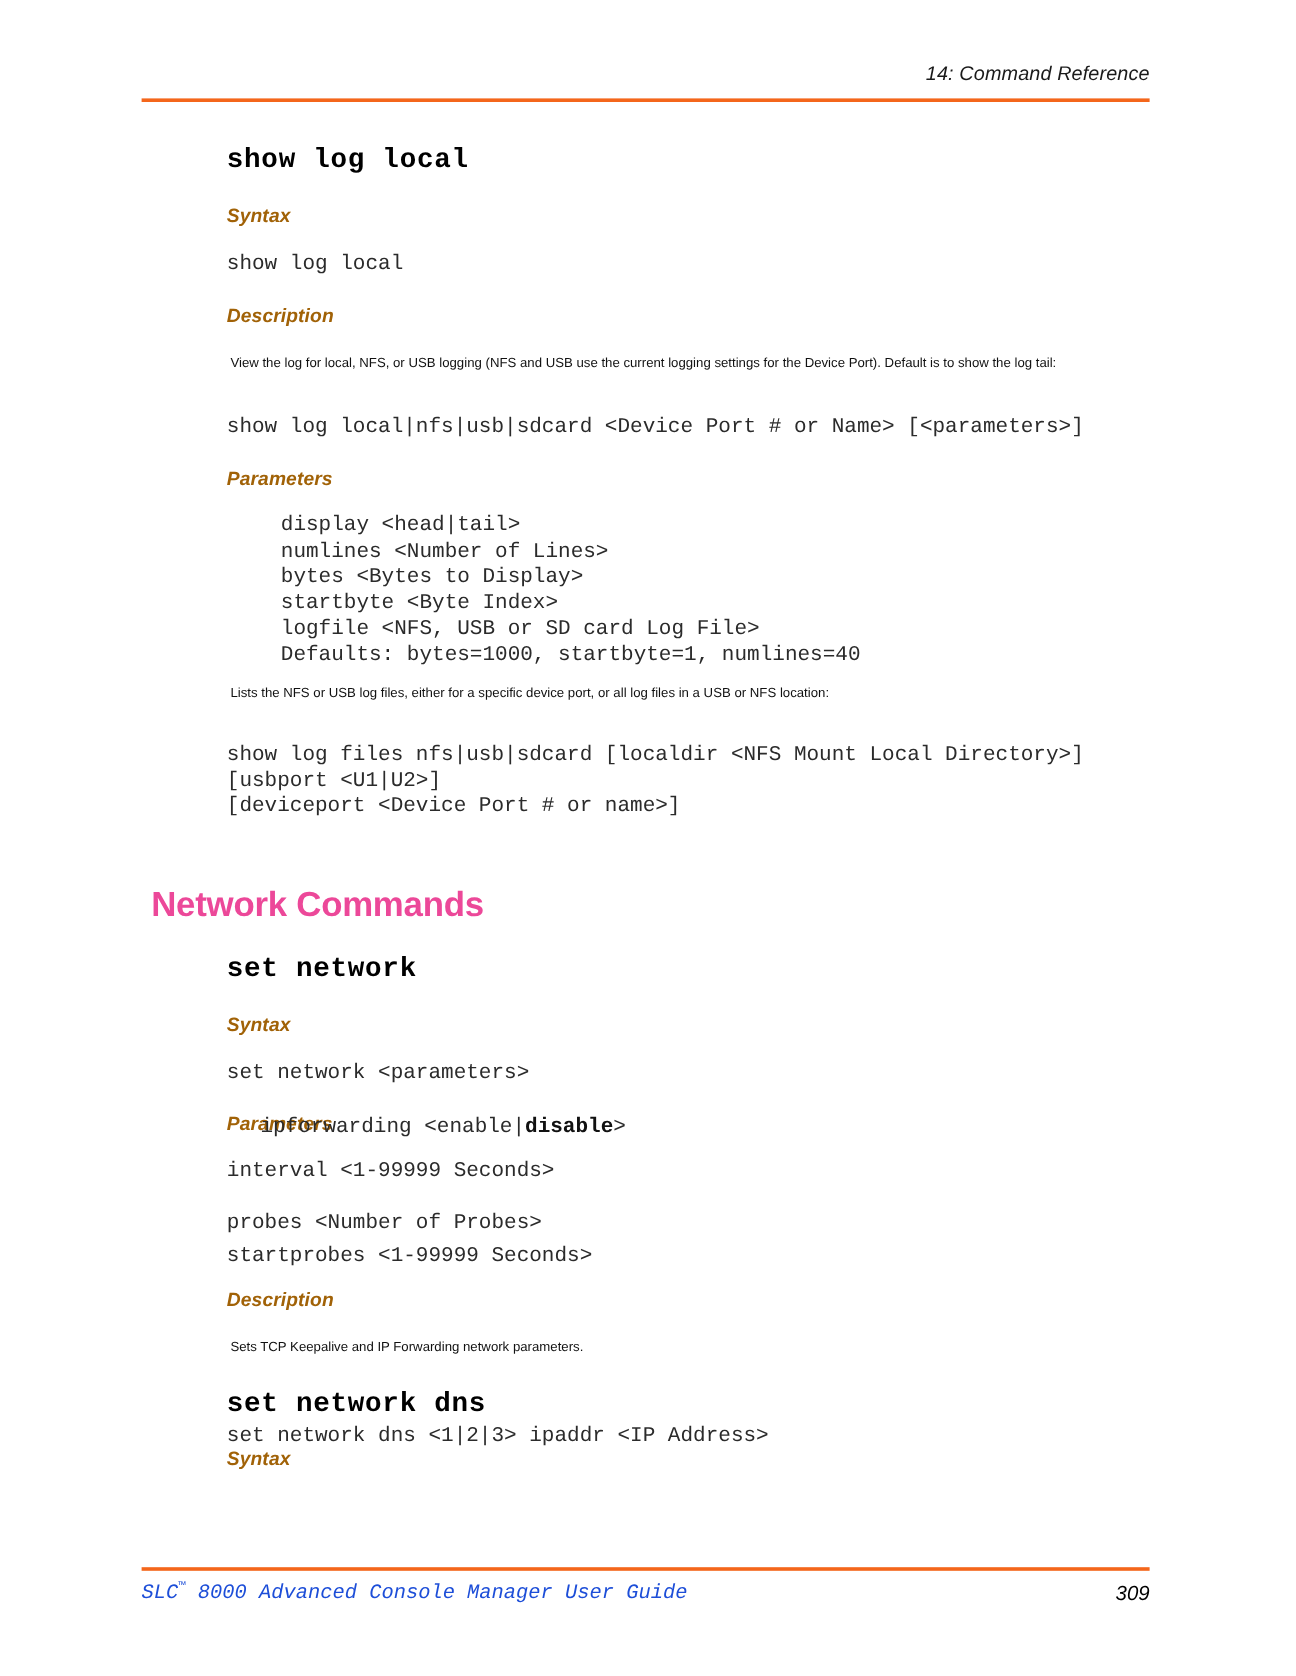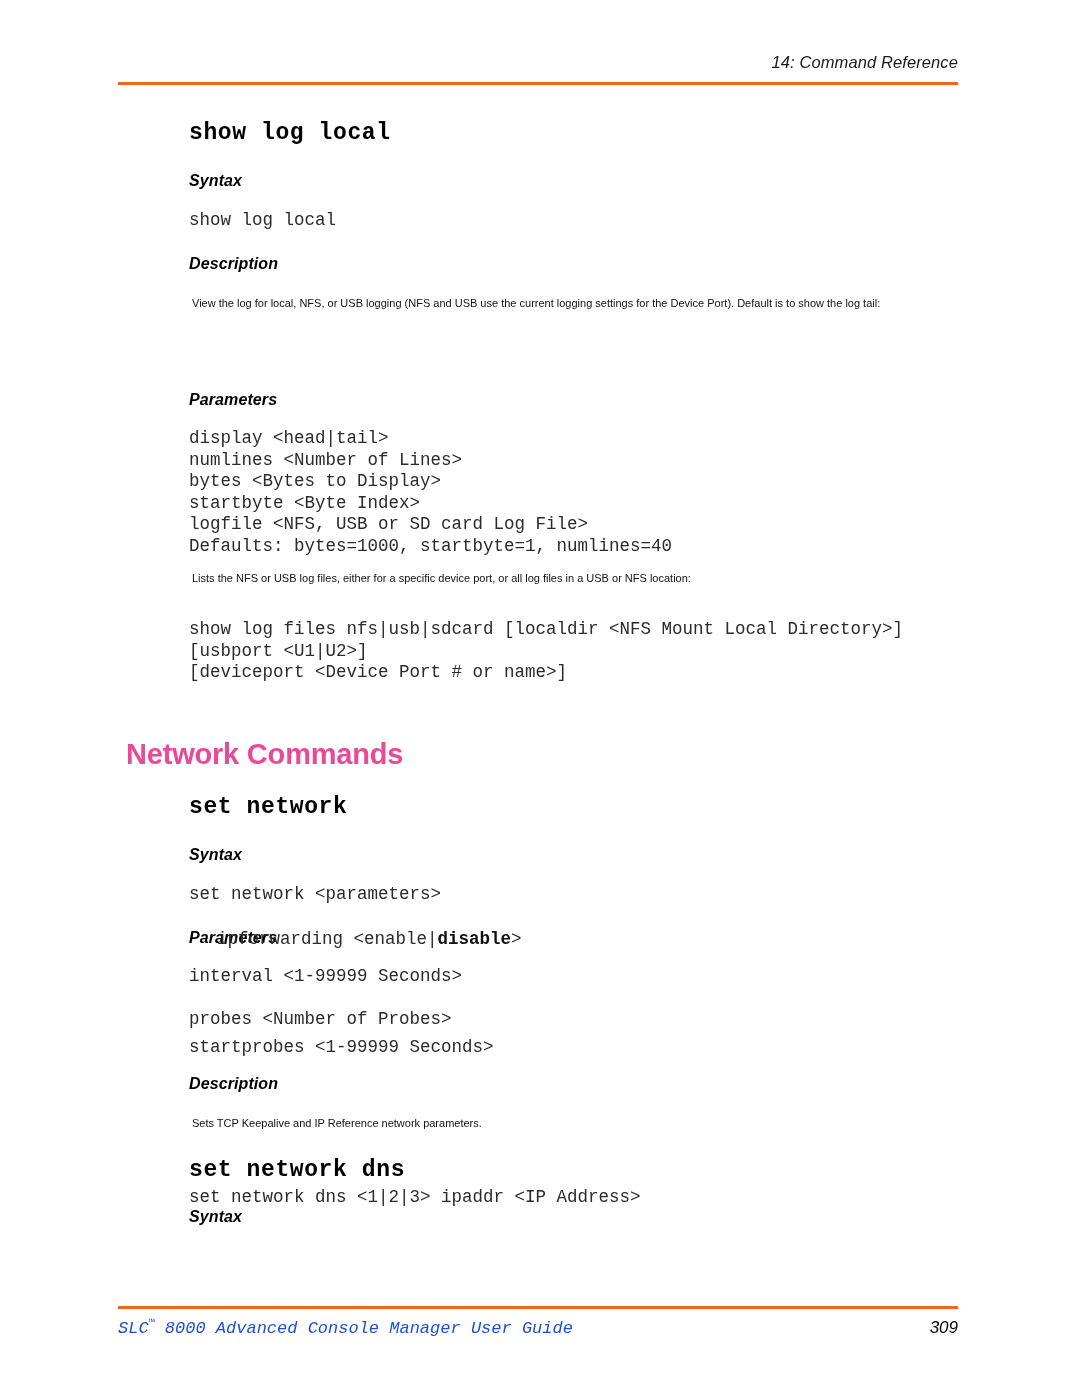--- a/index.html
+++ b/index.html
@@ -61,21 +61,21 @@
   }
 
   
   .sub-label {
     position: absolute;
     left: 189px;
     font-family: "Liberation Sans", sans-serif;
     font-weight: bold;
     font-style: italic;
     font-size: 16px;
-    color: #000000;
+    color: #a16207;
     letter-spacing: 0.1px;
     white-space: pre;
   }
 
   
   .code {
     position: absolute;
     left: 189px;
     font-family: "Liberation Mono", "DejaVu Sans Mono", monospace;
     font-size: 17.5px;
@@ -161,23 +161,24 @@
   </div>
   <div class="header-rule"></div>
 
   <div class="cmd-heading" style="top:120px;">show log local</div>
 
   <div class="sub-label" style="top:172px;">Syntax</div>
   <div class="code" style="top:210px;">show log local</div>
 
   <div class="sub-label" style="top:255px;">Description</div>
   <div class="para" style="top:292px;">View the log for local, NFS, or USB logging (NFS and USB use the current logging settings for the Device Port).  Default is to show the log tail:</div>
+  <div class="code" style="top:346px;">show log local|nfs|usb|sdcard &lt;Device Port # or Name&gt; [&lt;parameters&gt;]</div>
 
   <div class="sub-label" style="top:391px;">Parameters</div>
-  <div class="code" style="top:428px;">display &lt;head|tail&gt;
+  <div class="code" style="top:428px;margin-left:45px;">display &lt;head|tail&gt;
 numlines &lt;Number of Lines&gt;
 bytes &lt;Bytes to Display&gt;
 startbyte &lt;Byte Index&gt;
 logfile &lt;NFS, USB or SD card Log File&gt;
 Defaults: bytes=1000, startbyte=1, numlines=40</div>
 
   <div class="para" style="top:567px;">Lists the NFS or USB log files, either for a specific device port, or all log files in a USB or NFS location:</div>
   <div class="code" style="top:619px;">show log files nfs|usb|sdcard [localdir &lt;NFS Mount Local Directory&gt;]
 [usbport &lt;U1|U2&gt;]
 [deviceport &lt;Device Port # or name&gt;]</div>
@@ -189,21 +190,21 @@
   <div class="sub-label" style="top:846px;">Syntax</div>
   <div class="code" style="top:884px;">set network &lt;parameters&gt;</div>
 
   <div class="sub-label" style="top:929px;">Parameters</div>
   <div class="code" style="top:966px;">interval &lt;1-99999 Seconds&gt;</div>
   <div class="code" style="top:929px;margin-left:28px;"><span>ipforwarding &lt;enable|</span><b>disable</b><span>&gt;</span></div>
   <div class="code" style="top:1009px;">probes &lt;Number of Probes&gt;</div>
   <div class="code" style="top:1037px;">startprobes &lt;1-99999 Seconds&gt;</div>
 
   <div class="sub-label" style="top:1075px;">Description</div>
-  <div class="para" style="top:1112px;">Sets TCP Keepalive and IP Reference network parameters.</div>
+  <div class="para" style="top:1112px;">Sets TCP Keepalive and IP Forwarding network parameters.</div>
 
   <div class="cmd-heading" style="top:1157px;text-align:right;">set network dns</div>
 
   <div class="sub-label" style="top:1208px;">Syntax</div>
   <div class="code" style="top:1187px;">set network dns &lt;1|2|3&gt; ipaddr &lt;IP Address&gt;</div>
 
   <div class="footer-rule"></div>
   <div class="footer">
     <span class="footer-title">SLC<sup class="tm">™</sup> 8000 Advanced Console Manager User Guide</span>
     <span class="footer-page">309</span>

